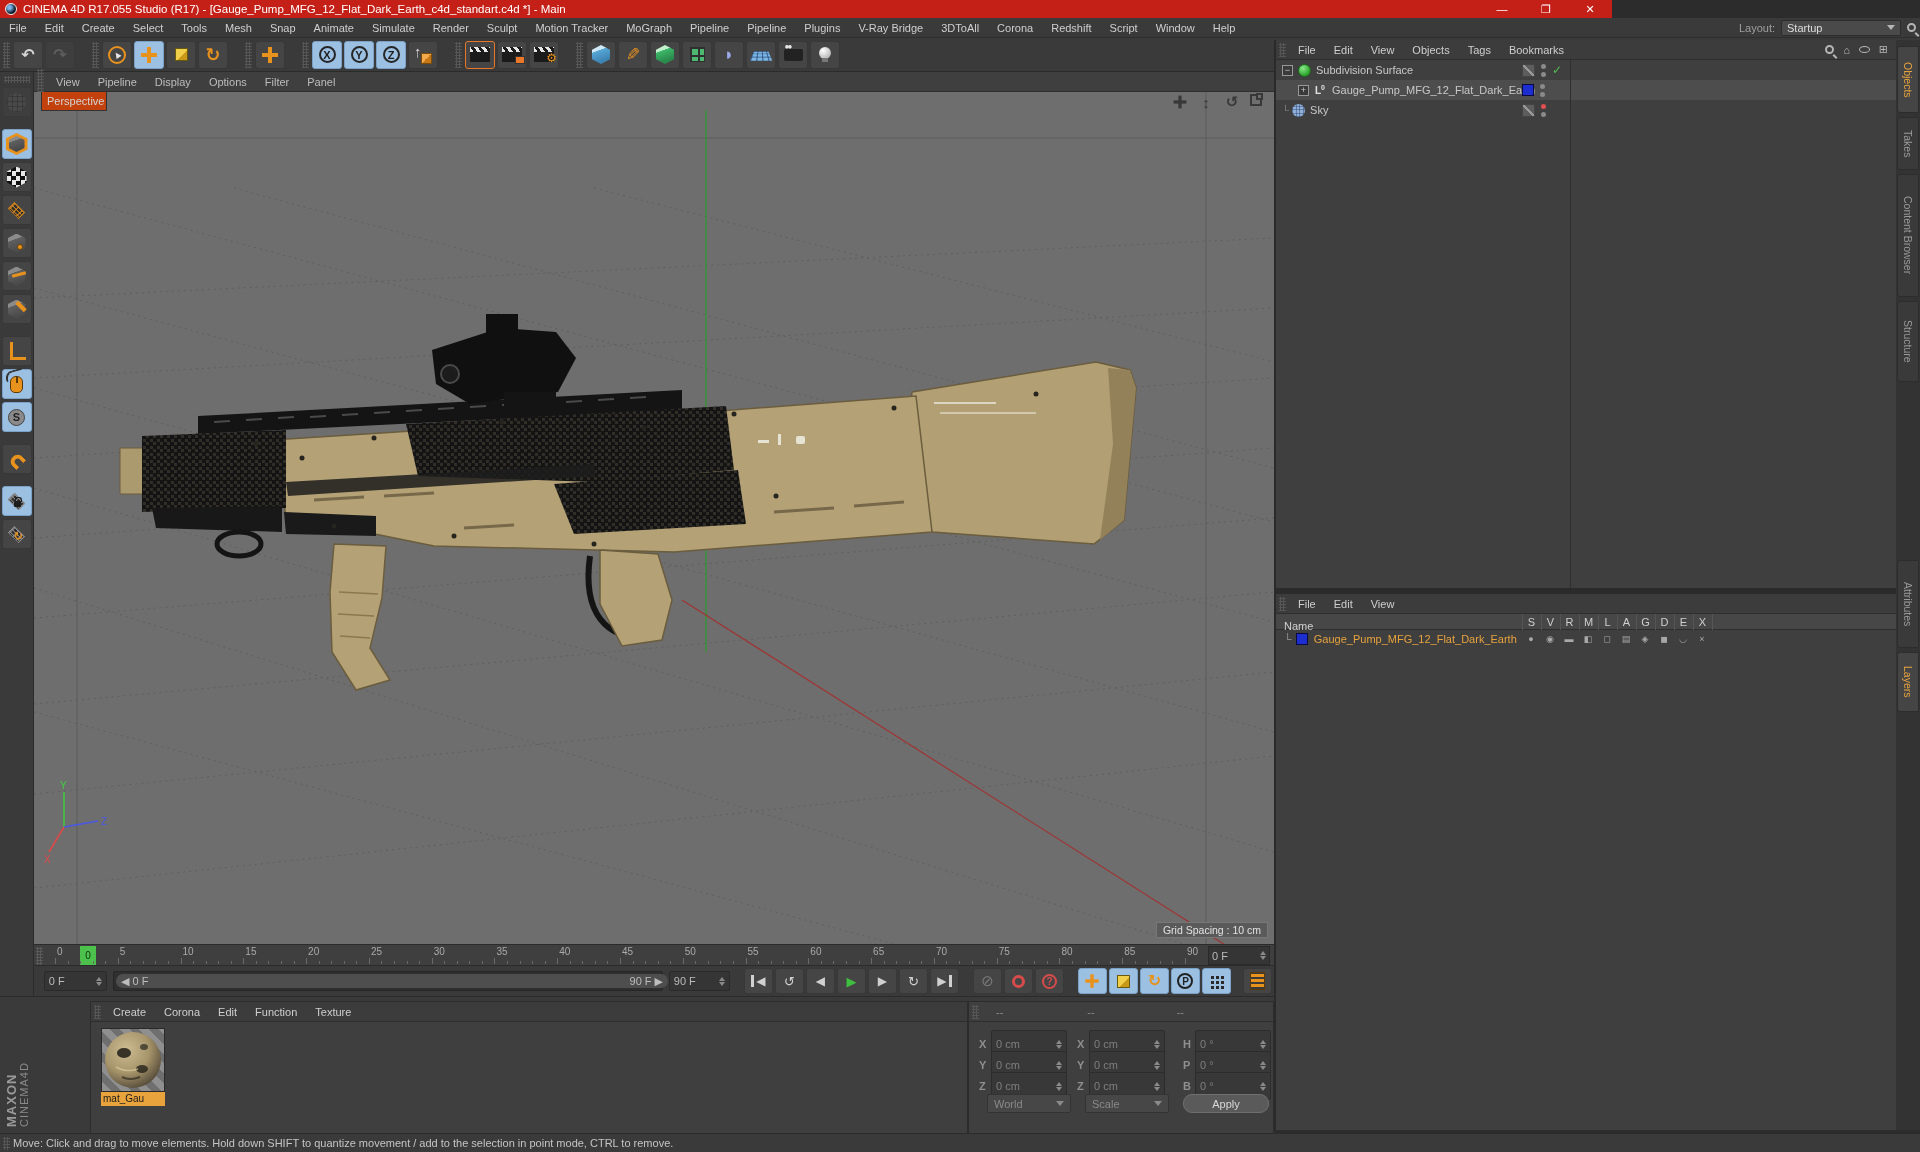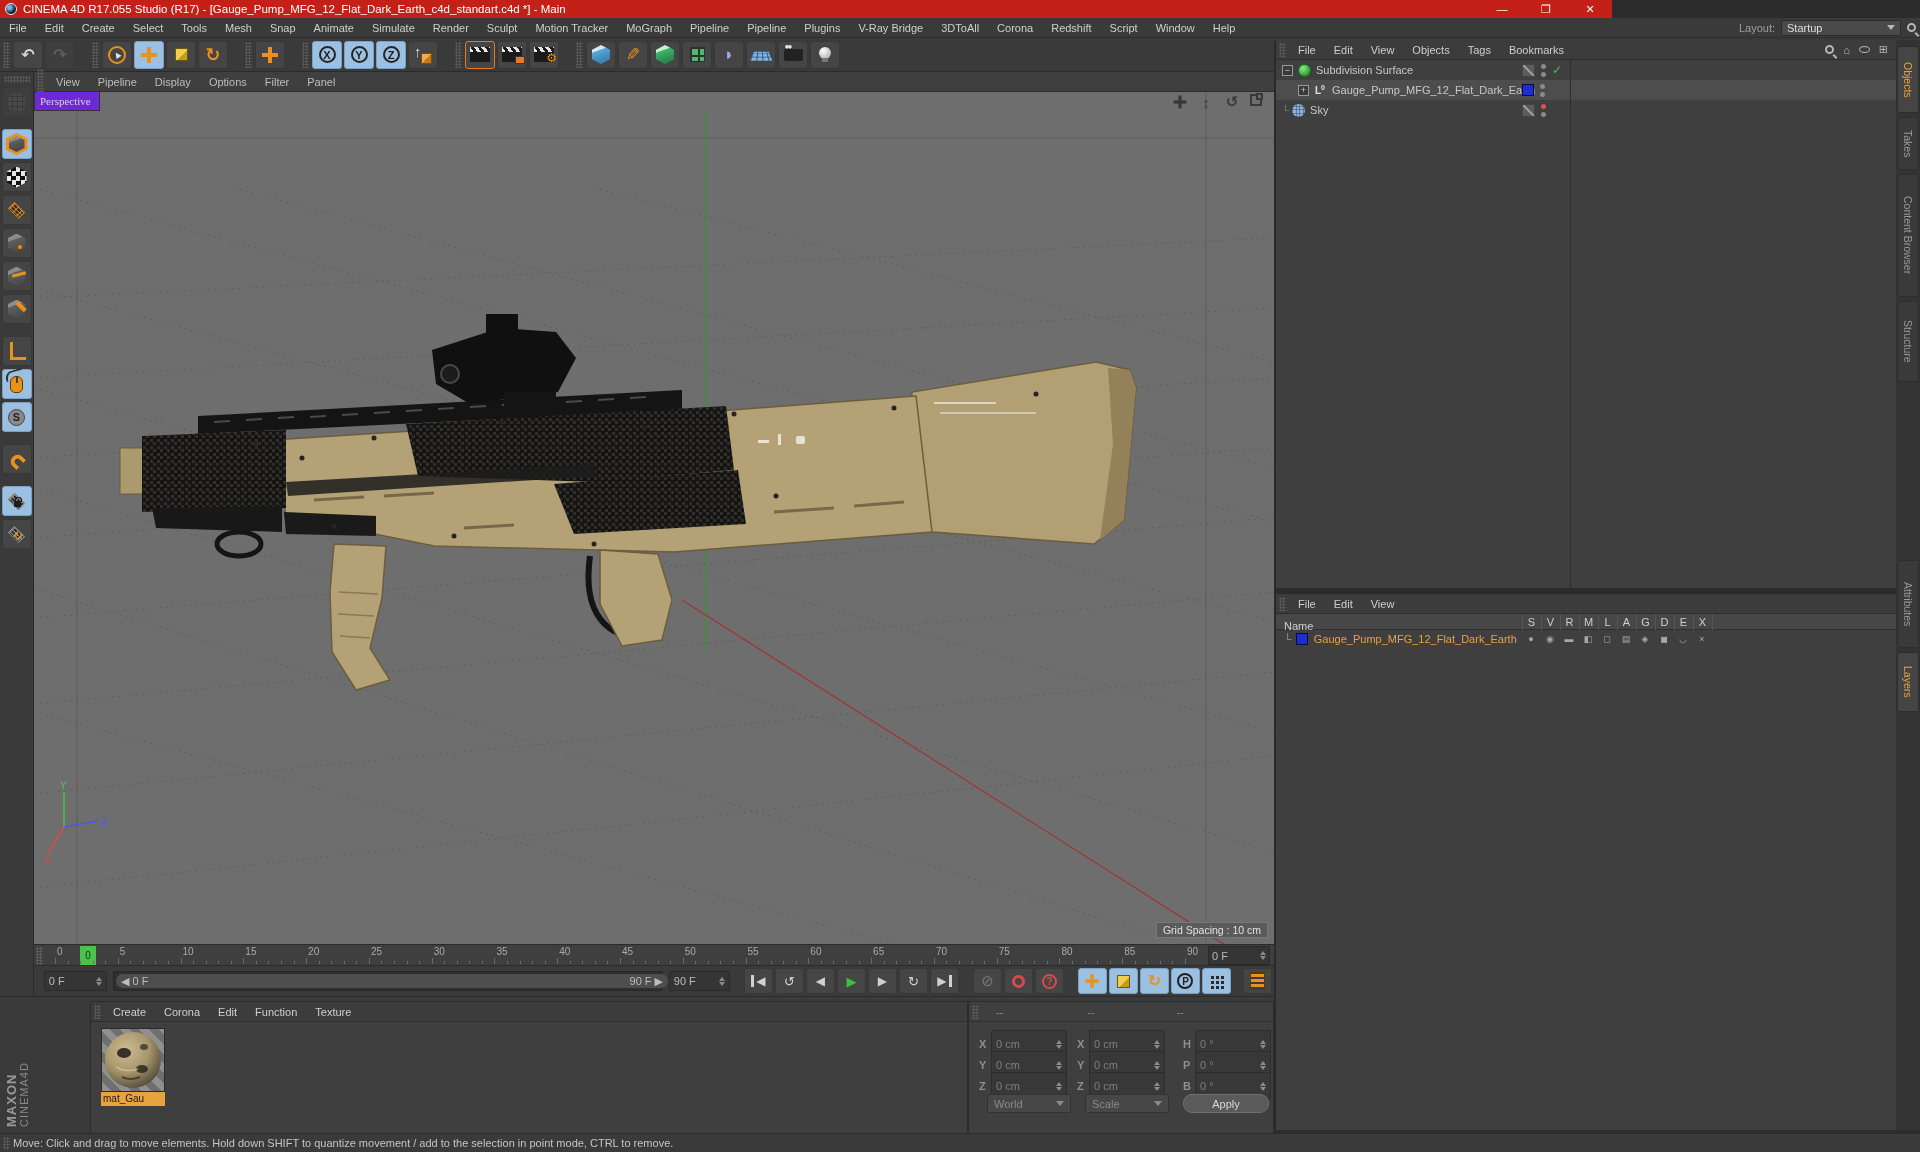--- a/index.html
+++ b/index.html
@@ -125,23 +125,23 @@
   .lock-ovl { position:absolute; right:3px; bottom:2px; width:7px; height:6px; background:#1d1d1d; border-radius:1px; }
   .lock-ovl::before { content:""; position:absolute; left:1px; top:-4px; width:5px; height:4px;
                       border:1.5px solid #1d1d1d; border-bottom:none; border-radius:3px 3px 0 0; }
   .rot-ovl { position:absolute; right:1px; bottom:0; color:#e8921e; font-size:11px; font-weight:bold; line-height:1; }
 
   
   #viewport { position:absolute; left:34px; top:72px; width:1240px; height:872px; background:#3f3f3f; }
   #vp-menu { height:20px; display:flex; align-items:center; background:#3f3f3f; border-bottom:1px solid #2e2e2e; }
   #vp-menu .menu-item { padding:0 9px; color:#bdbdbd; }
   #vp-area { position:absolute; left:0; top:20px; width:1240px; height:852px; background:#6e6e6e; overflow:hidden; }
-  #persp-label { position:absolute; left:0; top:0; width:66px; height:19px; background:#6d28d9;
+  #persp-label { position:absolute; left:7px; top:0; width:66px; height:19px; background:#c2410c;
                  border:1px solid #333; border-top:none; display:flex; align-items:center; padding-left:5px;
-                 color:#d5d5d5; z-index:5;font-family:Liberation Serif, serif; }
+                 color:#d5d5d5; z-index:5; }
   #vp-nav { position:absolute; right:12px; top:2px; display:flex; gap:10px; z-index:5; }
   #vp-nav .ic { width:16px; height:16px; color:#383838; font-weight:bold; font-size:15px; }
   #grid-spacing { position:absolute; right:6px; bottom:6px; background:#5a5a5a; border:1px solid #777;
                   color:#e2e2e2; font-size:10.5px; padding:1px 6px; z-index:5; }
   #gunsvg { position:absolute; left:0; top:0; }
 
   
   #rightpanel { position:absolute; left:1274px; top:40px; width:622px; height:1090px; background:#3f3f3f;
                 border-left:2px solid #2a2a2a; }
   .pmenu { height:20px; display:flex; align-items:center; background:#3c3c3c; border-bottom:1px solid #2e2e2e; }

